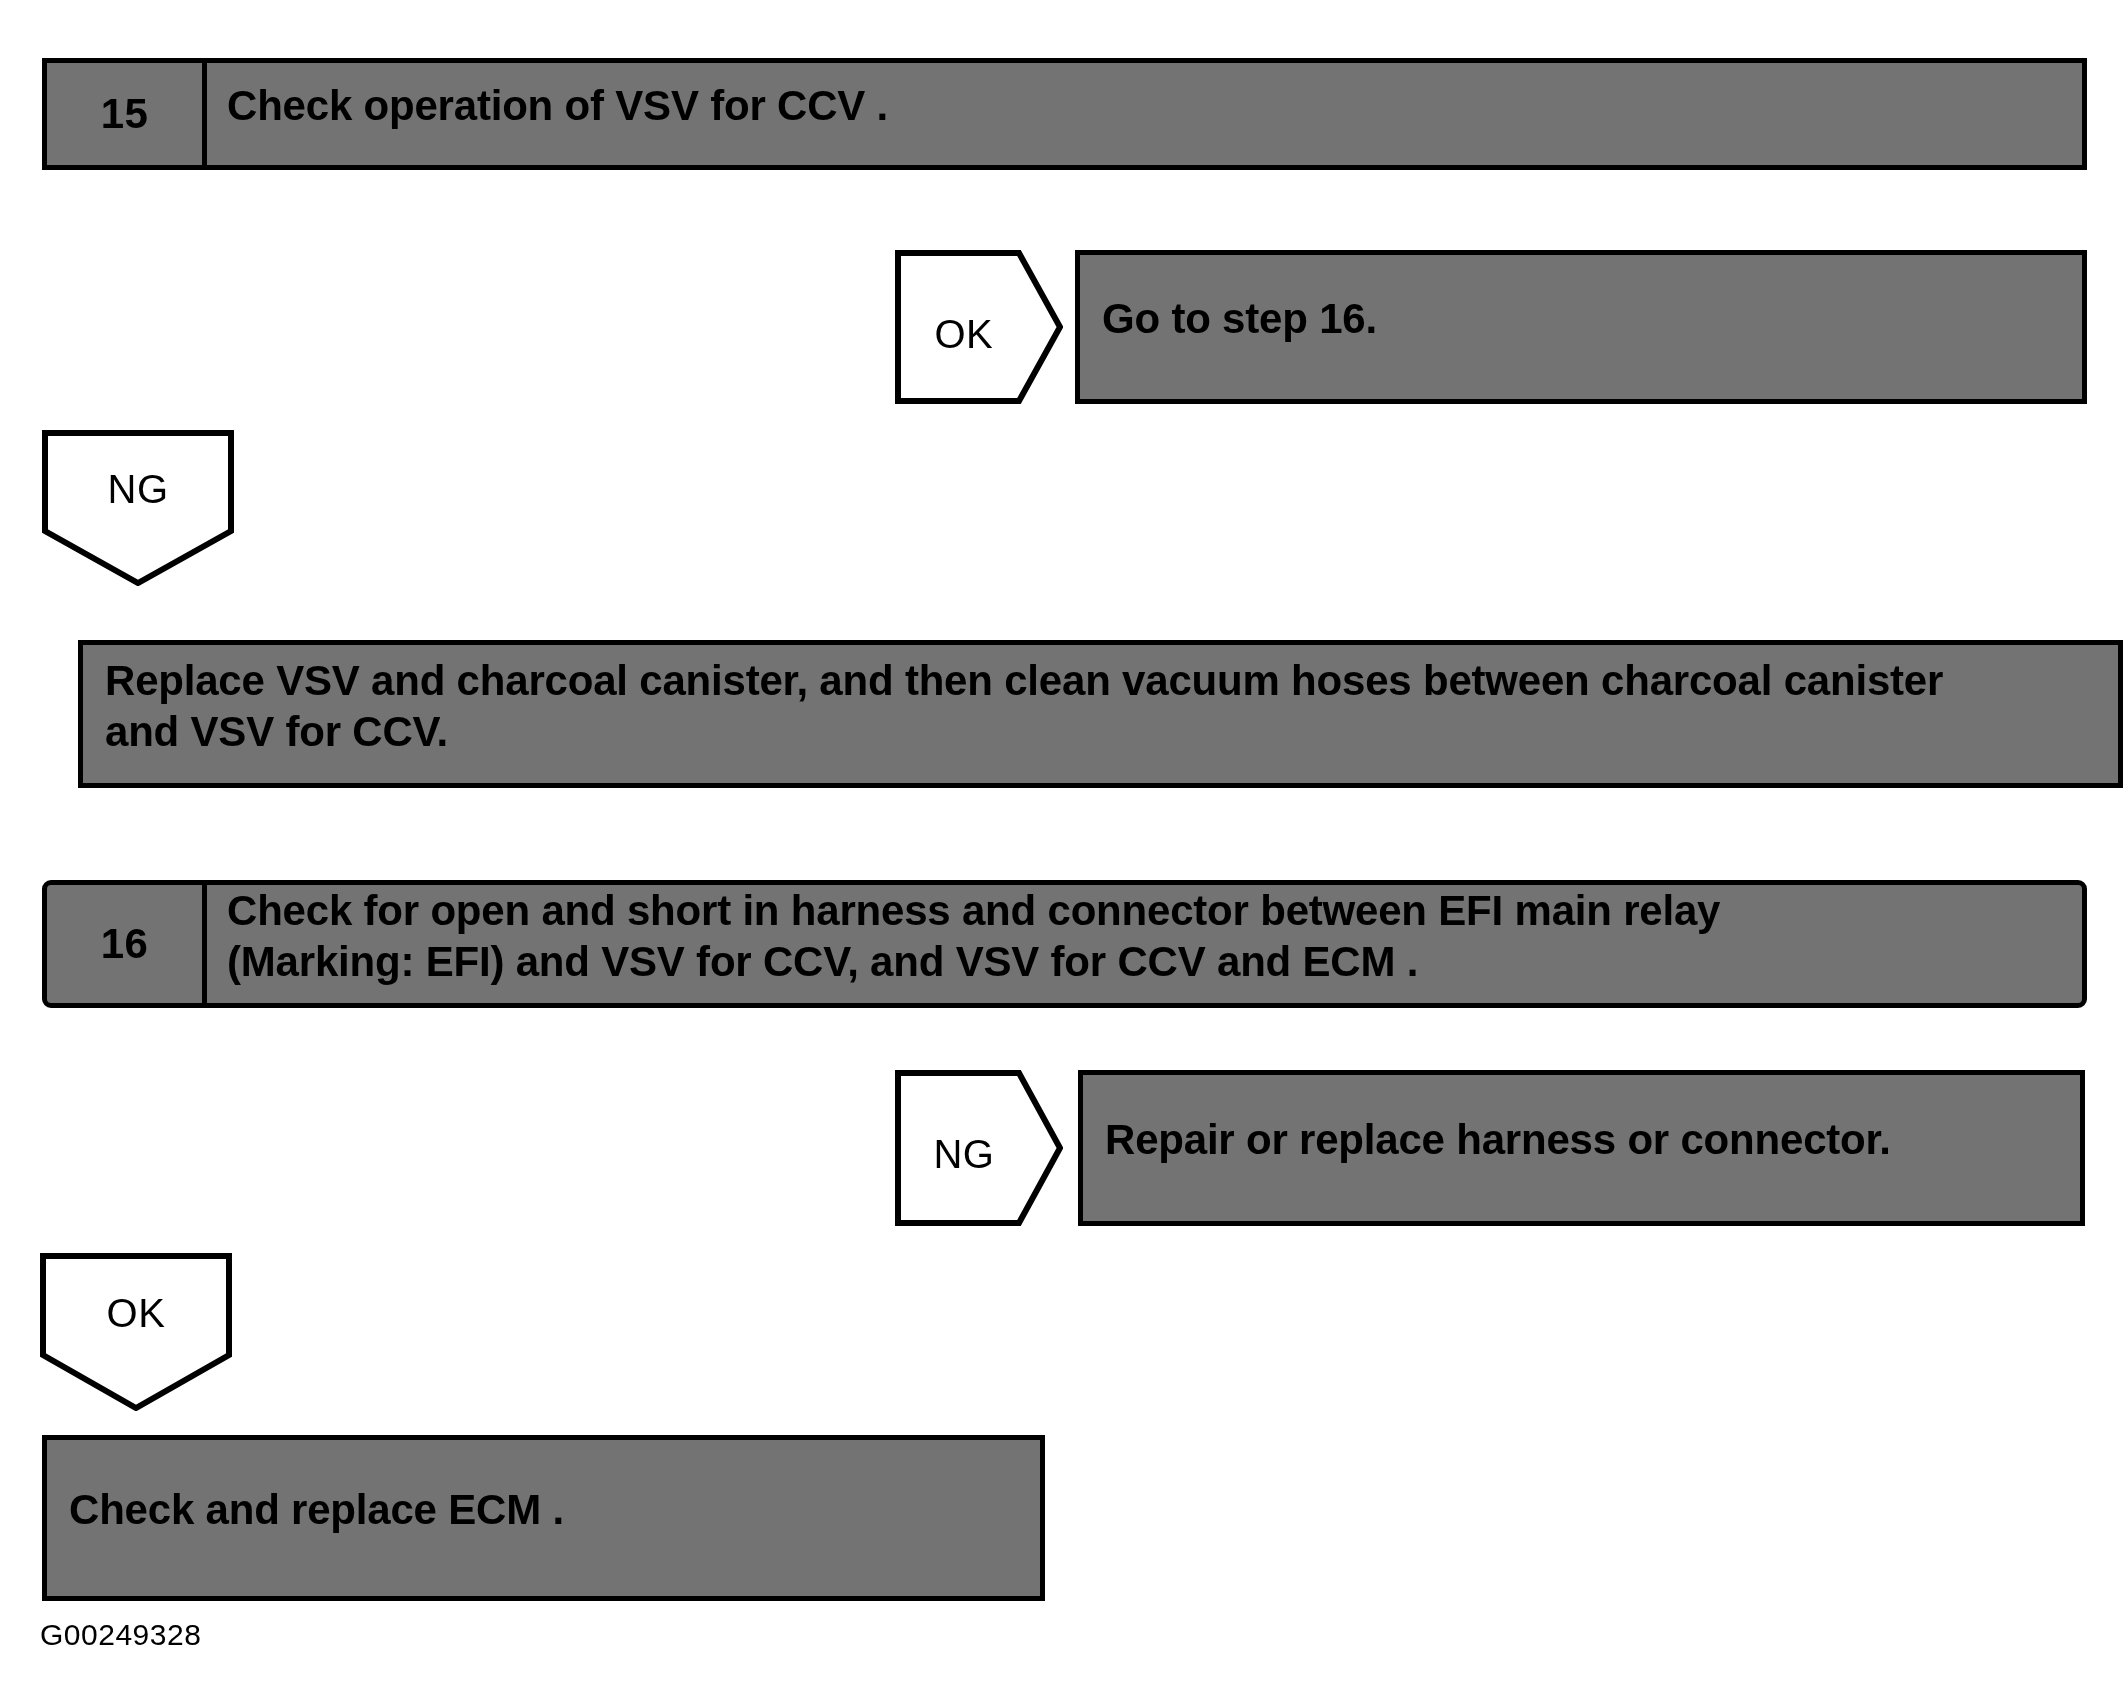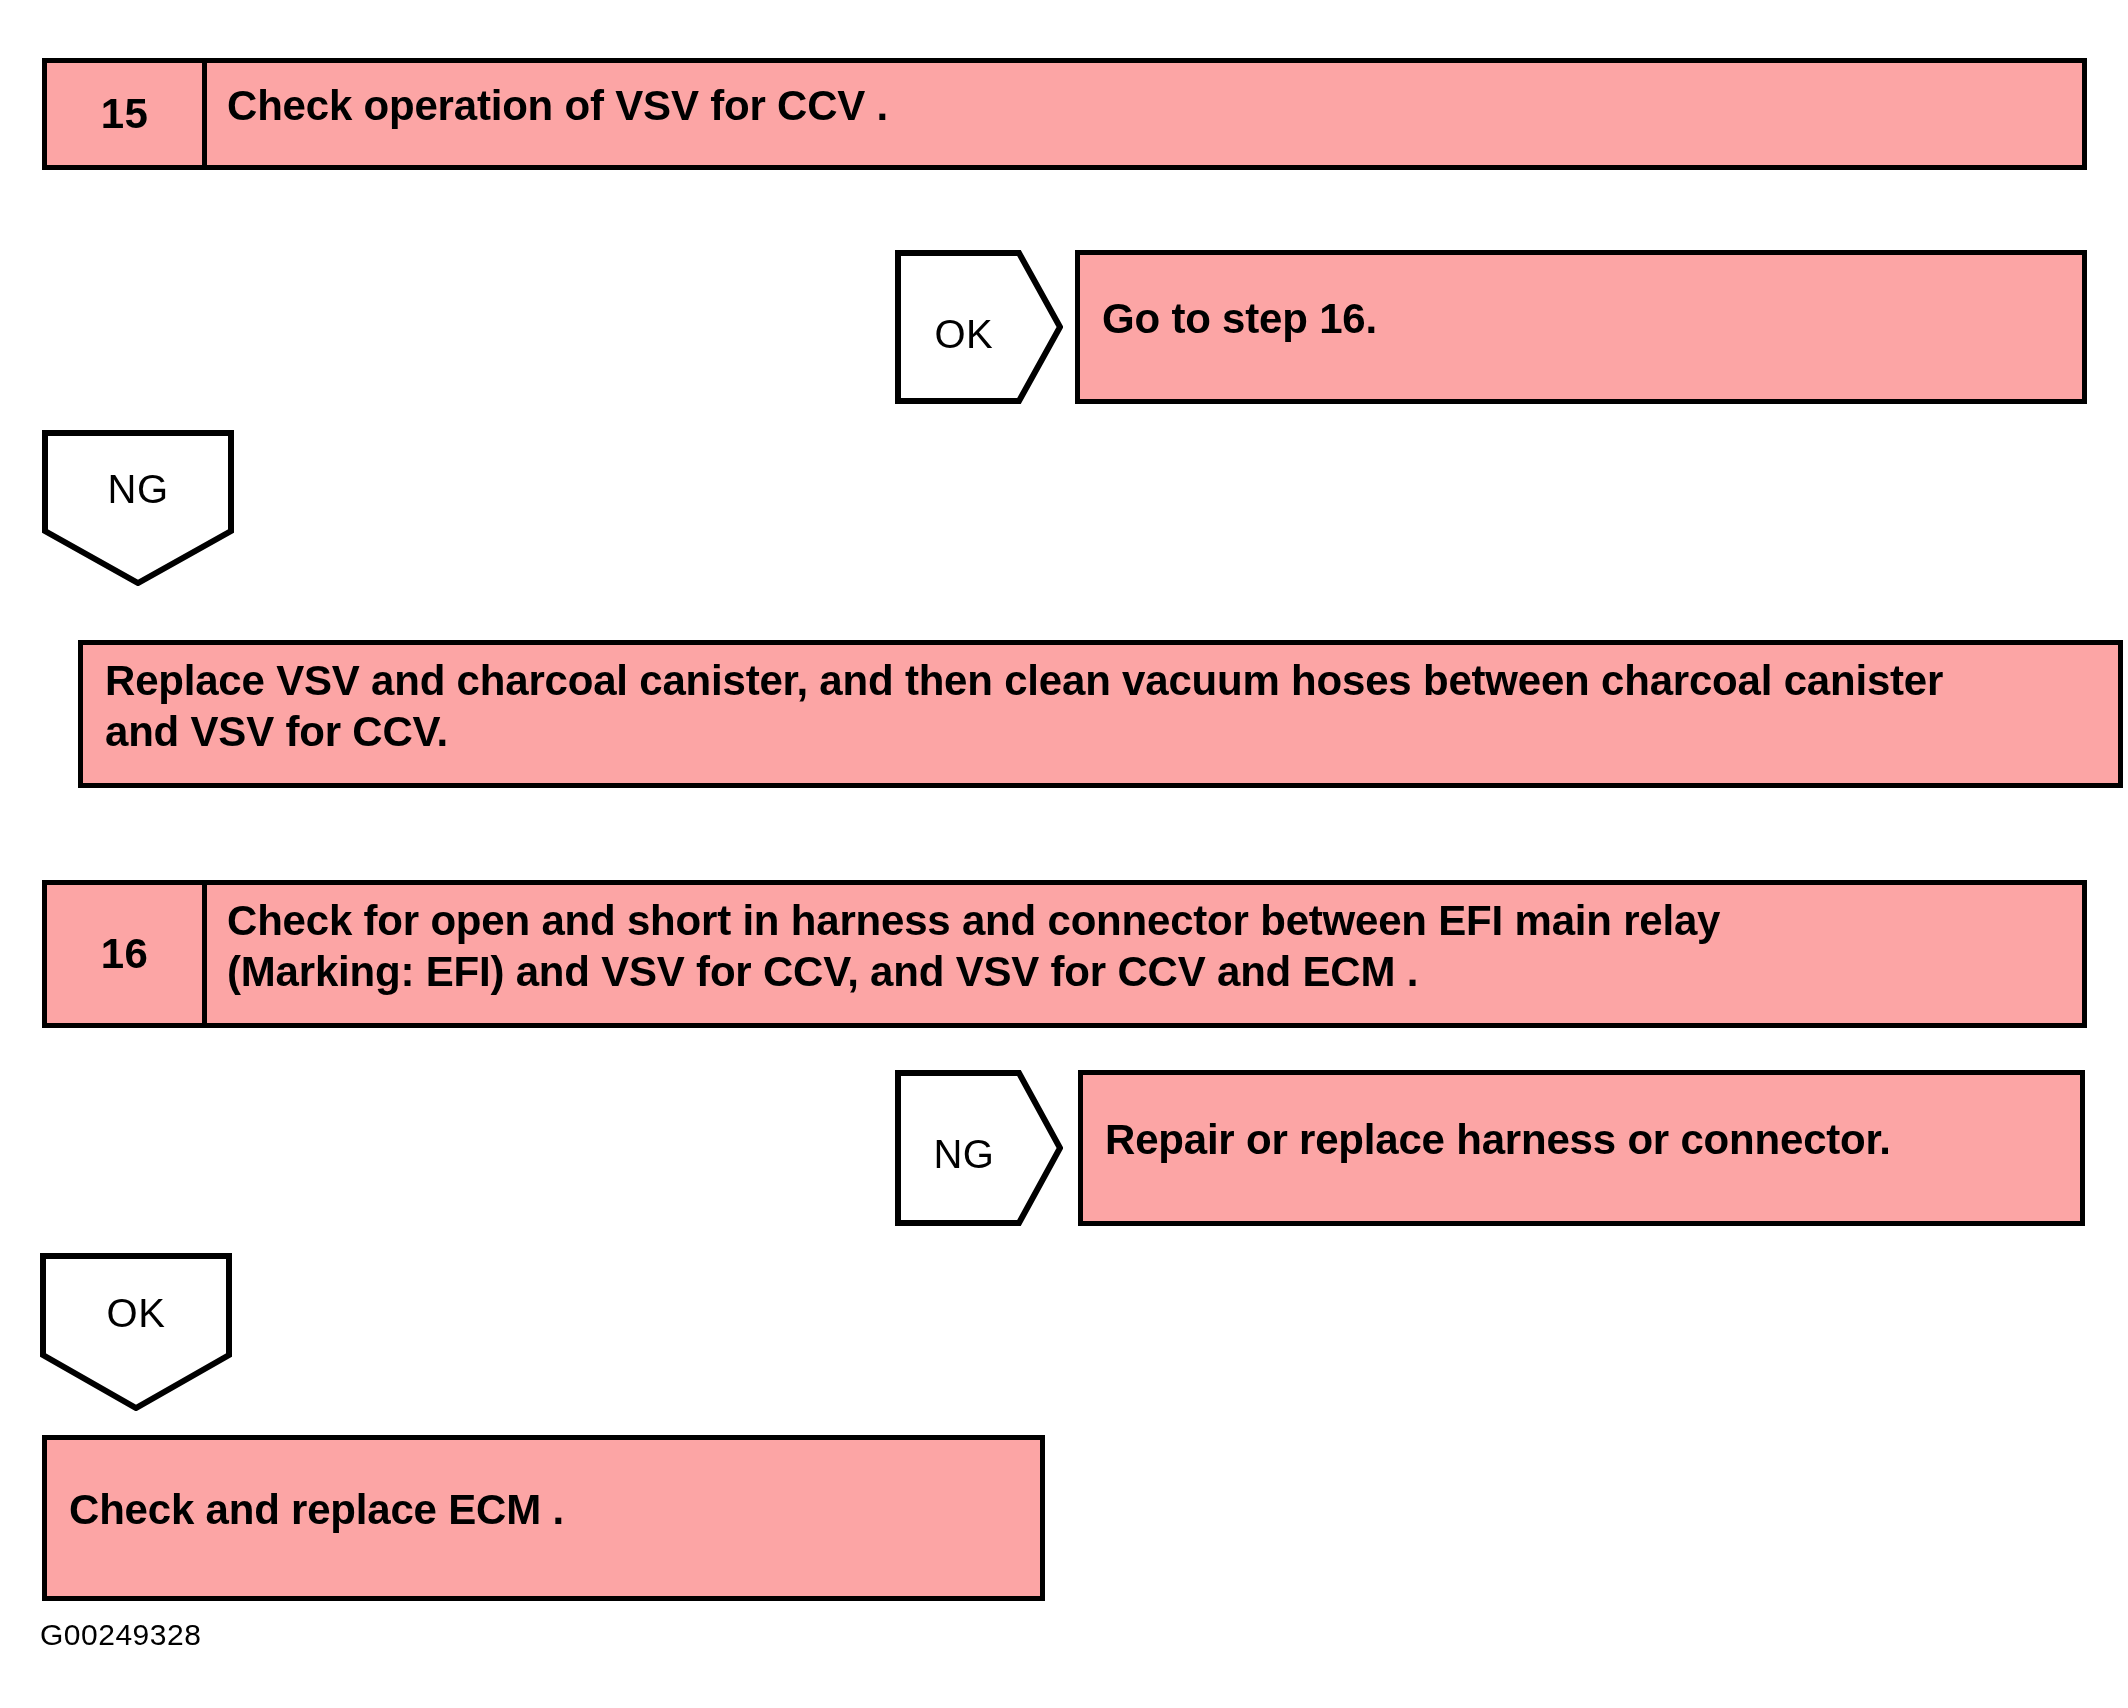--- a/index.html
+++ b/index.html
@@ -16,21 +16,21 @@
     position: relative;
     width: 2128px;
     height: 1708px;
     background: #ffffff;
     overflow: hidden;
   }
   .box {
     position: absolute;
     box-sizing: border-box;
     border: 5px solid #000000;
-    background: #fca5a5;
+    background: #737373;
   }
   .step-box {
     display: flex;
     align-items: stretch;
   }
   .step-num {
     width: 155px;
     flex: 0 0 155px;
     border-right: 5px solid #000000;
     display: flex;
@@ -124,21 +124,21 @@
     <span class="tag-label">NG</span>
   </div>
 
   <div class="box plain-box two-line" style="left:42px; top:640px; width:2045px; height:148px;margin-left:36px;">
     <div>
       <div class="nowrap">Replace VSV and charcoal canister, and then clean vacuum hoses between charcoal canister</div>
       <div class="nowrap">and VSV for CCV.</div>
     </div>
   </div>
 
-  <div class="box step-box" style="left:42px; top:880px; width:2045px; height:148px;">
+  <div class="box step-box" style="left:42px; top:880px; width:2045px; height:128px;border-radius:9px;">
     <div class="step-num">16</div>
     <div class="step-text">
       <div>
         <div class="nowrap">Check for open and short in harness and connector between EFI main relay</div>
         <div class="nowrap">(Marking: EFI) and VSV for CCV, and VSV for CCV and ECM .</div>
       </div>
     </div>
   </div>
 
   <div class="tag tag-right" style="left:895px; top:1070px; width:168px; height:156px;">

